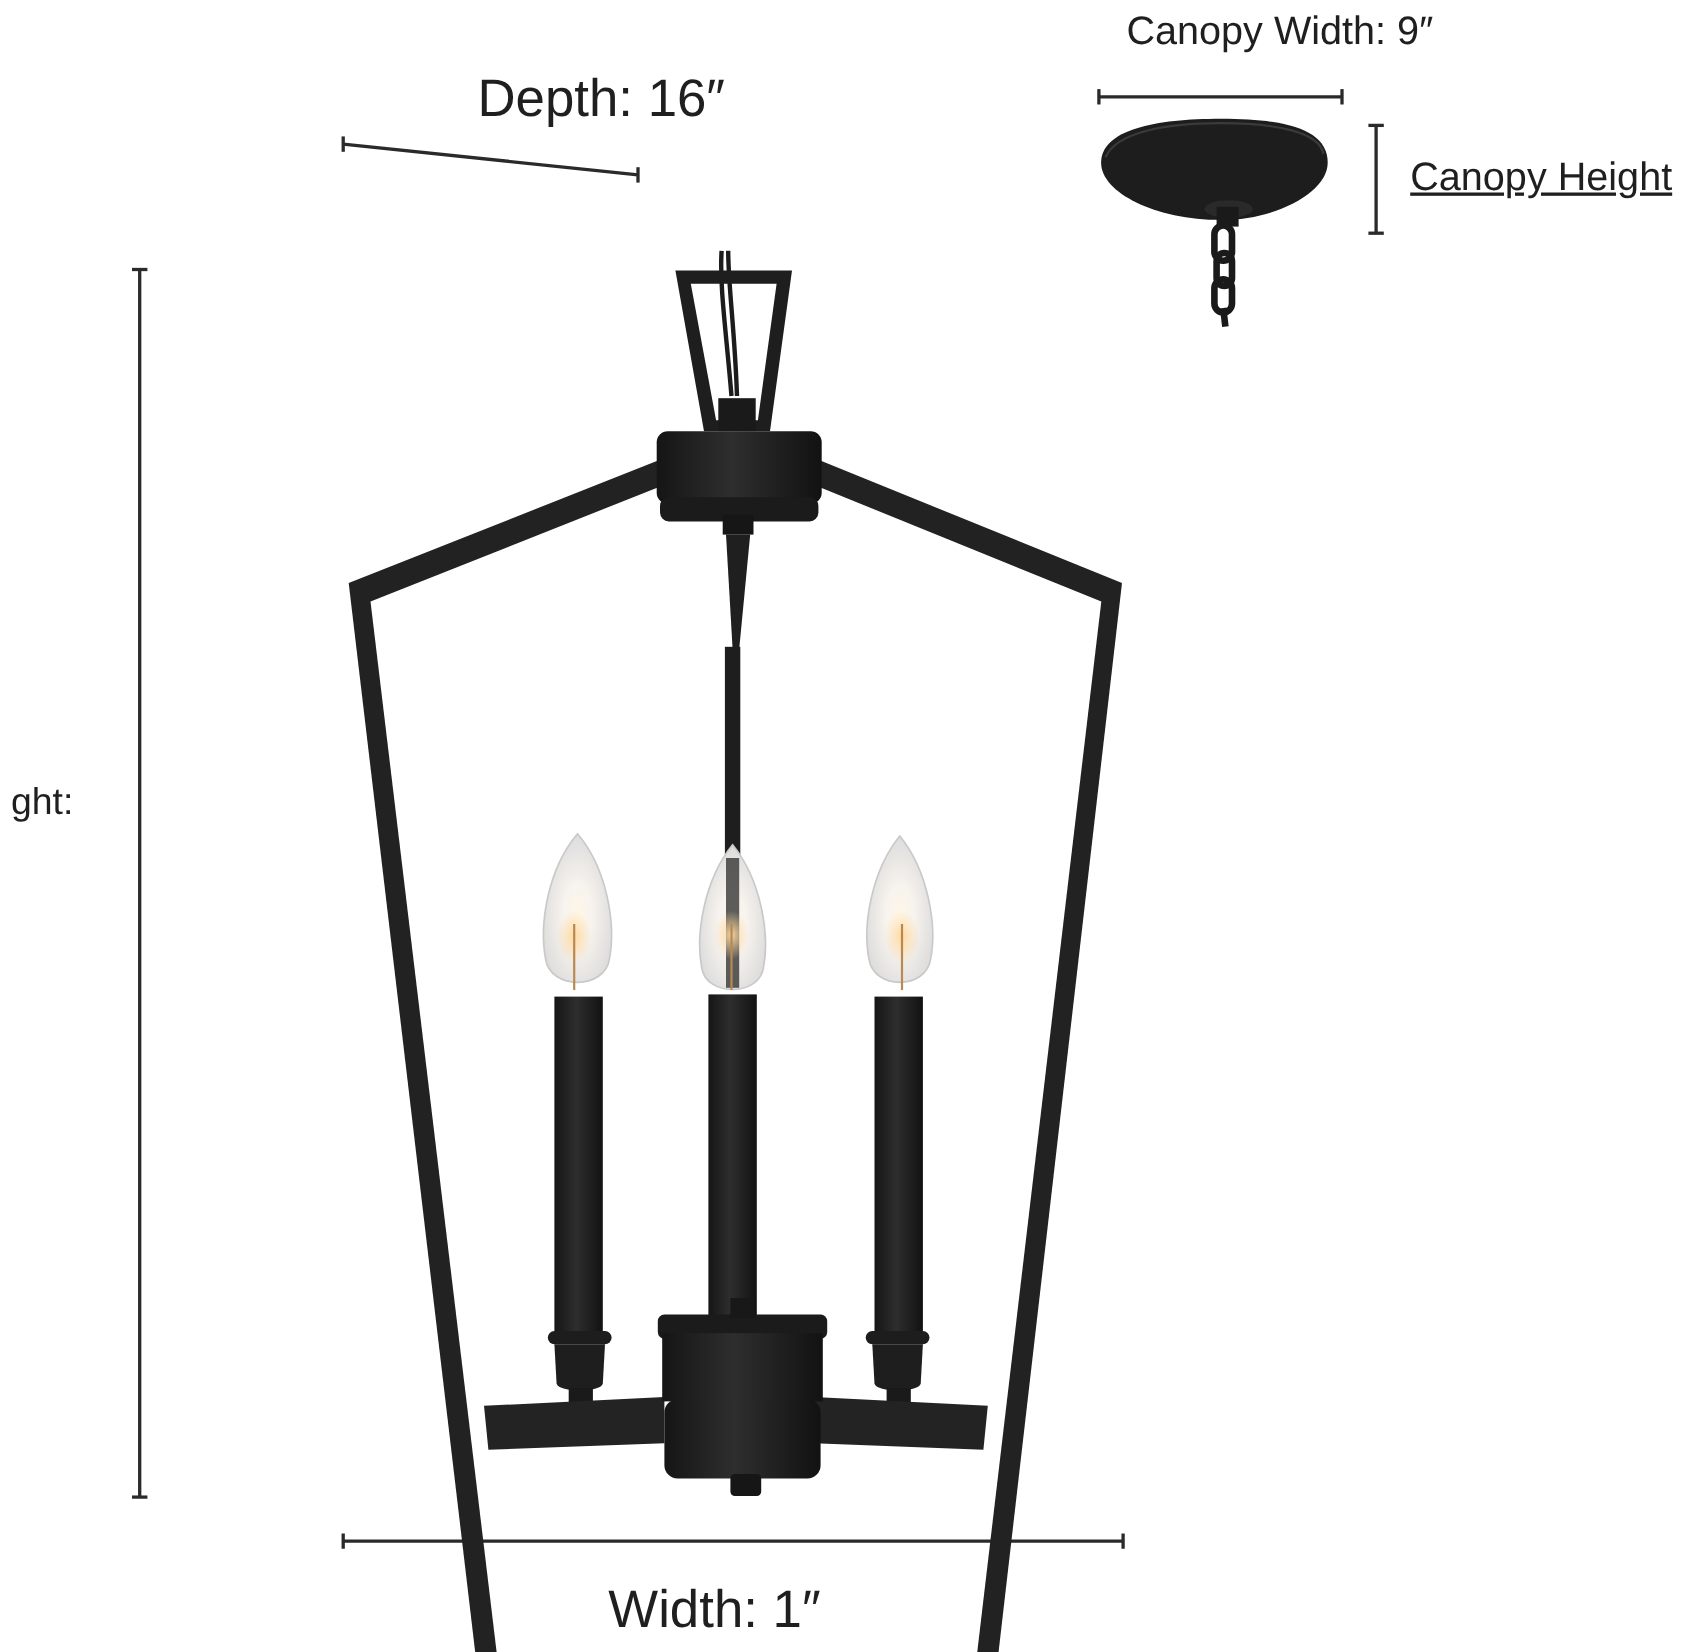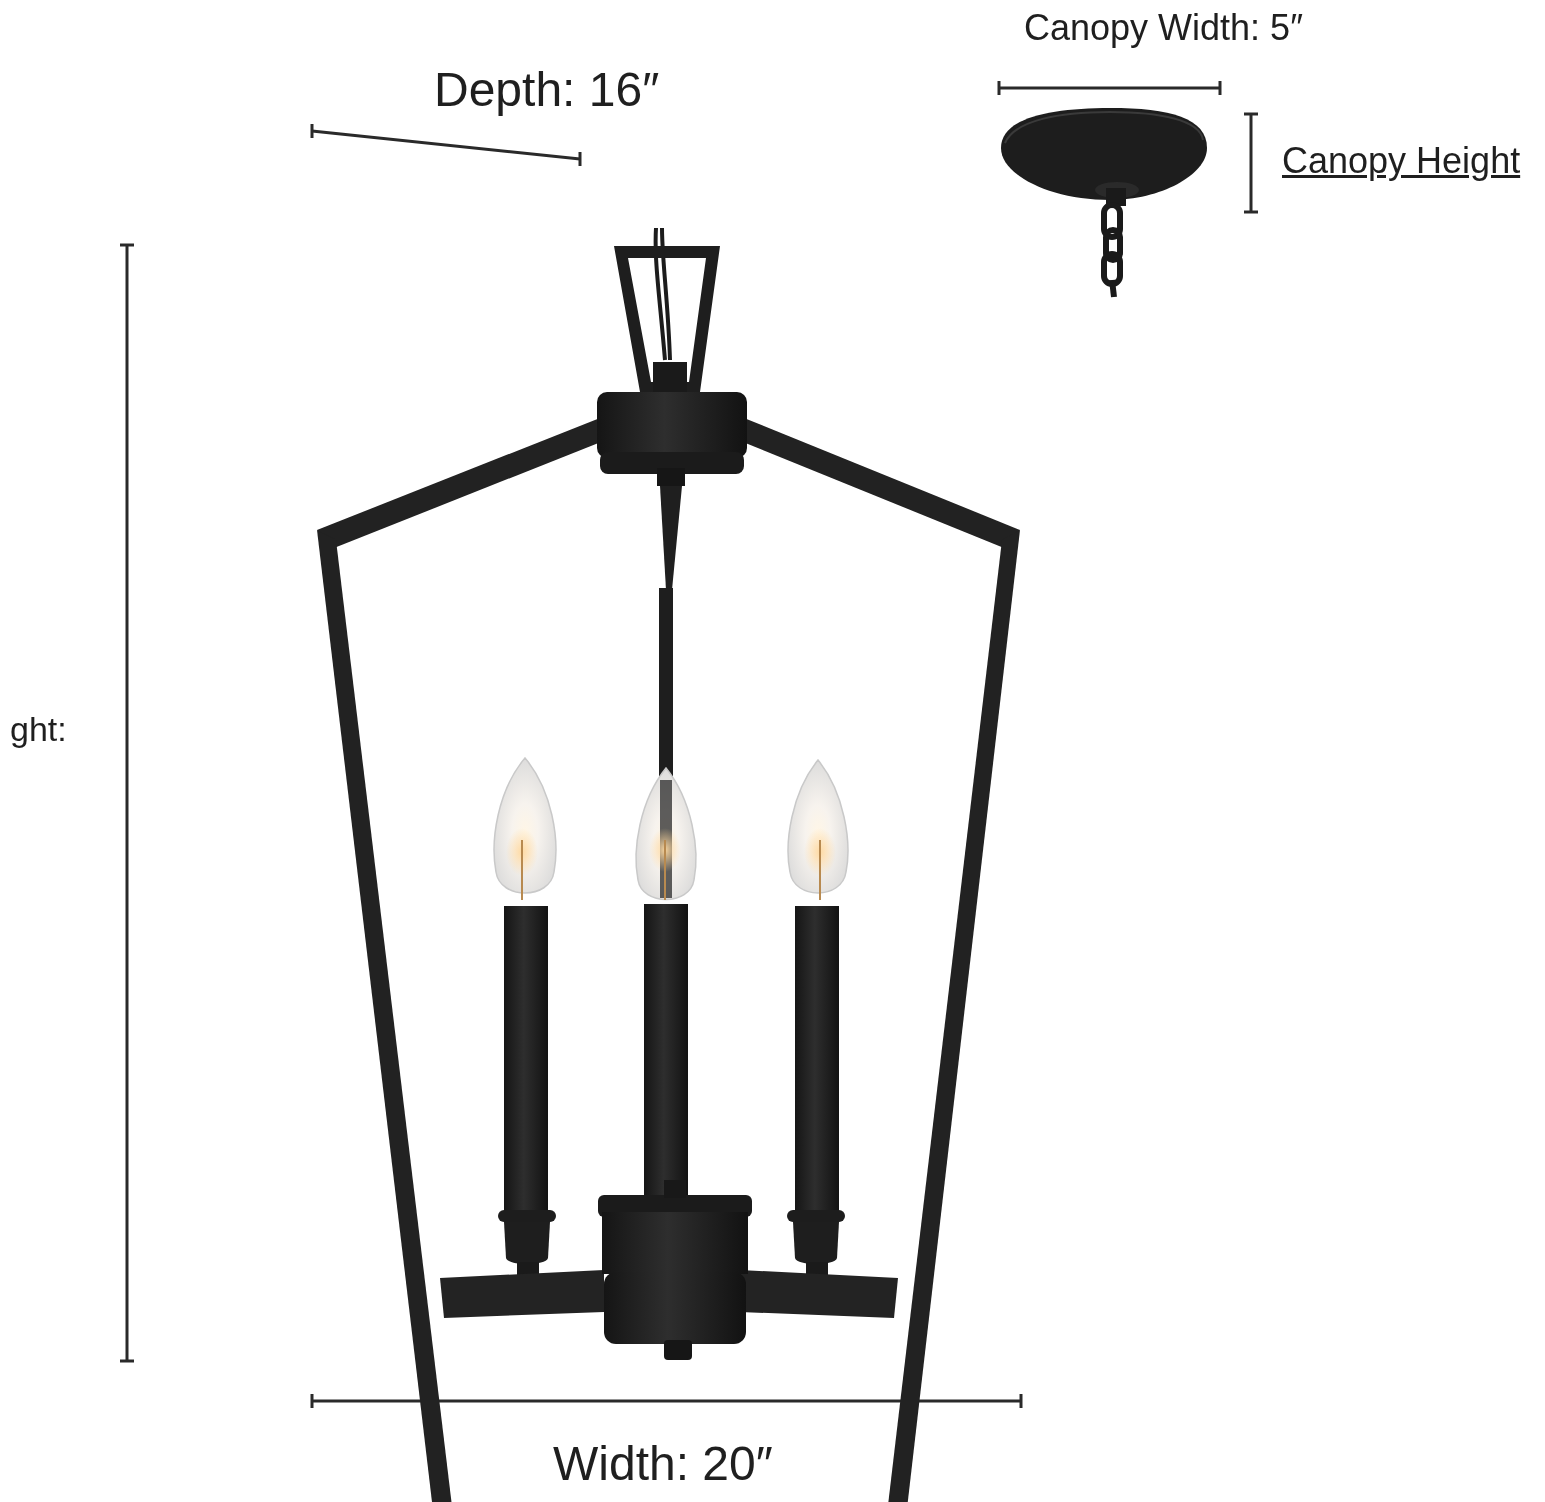--- a/index.html
+++ b/index.html
@@ -9,25 +9,25 @@
   #lbl-canopy-width  { left: 1024px; top: 10px;  font-size: 36px; }
   #lbl-depth         { left: 434px;  top: 66px;  font-size: 48px; text-align: center; }
   #lbl-canopy-height { left: 1282px; top: 143px; font-size: 36px; text-decoration: underline; }
   #lbl-height        { left: 10px;   top: 712px; font-size: 34px; }
   #lbl-width         { left: 553px;  top: 1440px; font-size: 48px; }
   svg.diagram { position: absolute; left: 0; top: 0; }
 </style>
 </head>
 <body>
 
-<div class="label" id="lbl-canopy-width">Canopy Width: 5″</div>
+<div class="label" id="lbl-canopy-width">Canopy Width: 9″</div>
 <div class="label" id="lbl-depth">Depth: 16″</div>
 <div class="label" id="lbl-canopy-height">Canopy Height</div>
 <div class="label" id="lbl-height">ght:</div>
-<div class="label" id="lbl-width">Width: 20″</div>
+<div class="label" id="lbl-width">Width: 1″</div>
 
 <svg class="diagram" width="1545" height="1502" viewBox="0 0 1545 1502" xmlns="http://www.w3.org/2000/svg">
   <defs>
     <linearGradient id="metal" x1="0" x2="1" y1="0" y2="0">
       <stop offset="0" stop-color="#151515"></stop>
       <stop offset="0.45" stop-color="#2e2e2e"></stop>
       <stop offset="1" stop-color="#121212"></stop>
     </linearGradient>
     <radialGradient id="glass" cx="0.5" cy="0.55" r="0.6">
       <stop offset="0" stop-color="#fff6e6"></stop>

